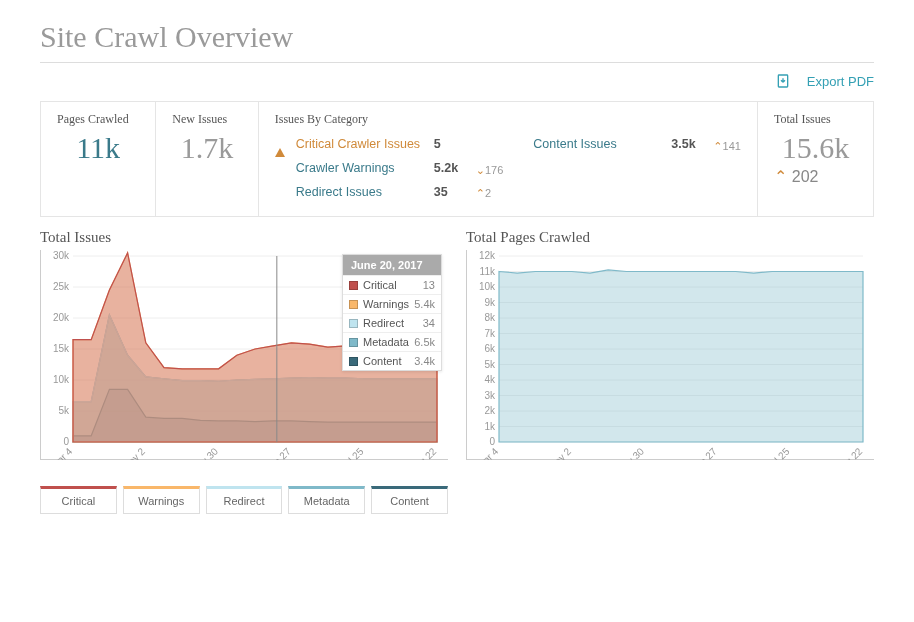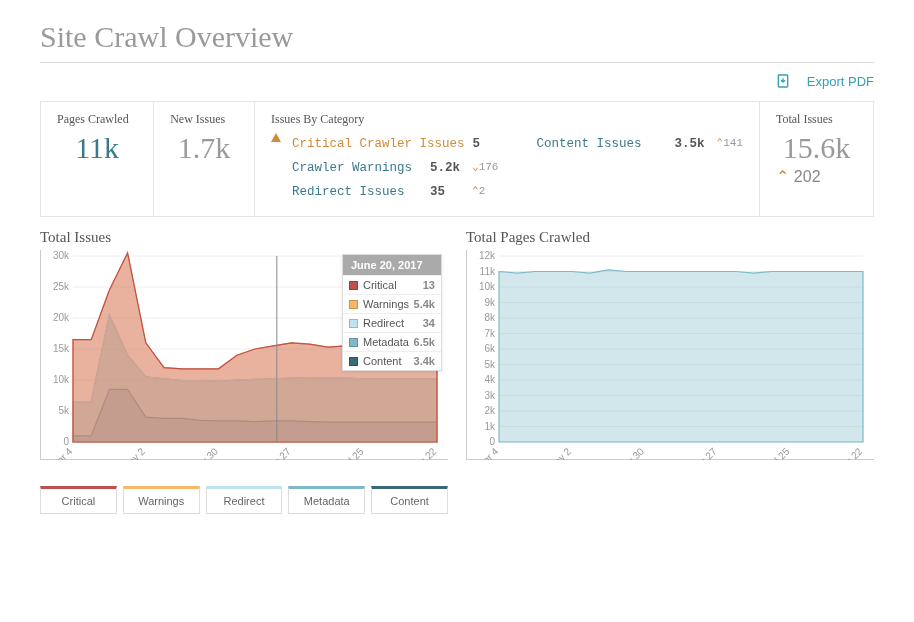--- a/index.html
+++ b/index.html
@@ -12,41 +12,41 @@
 .stat-cell { border-right: 1px solid #e5e5e5; padding: 10px 16px 12px; }
 .stat-cell:last-child { border-right: none; }
 .stat-cell h3 { font-family: Georgia, serif; font-size: 12px; color: #555; font-weight: normal; margin-bottom: 4px; }
 .stat-big { font-family: Georgia, serif; font-size: 30px; text-align: center; }
 .stat-big.blue { color: #3a7a8a; }
 .stat-big.gray { color: #9a9a9a; }
 .delta { font-size: 16px; color: #888; text-align: left; margin-top: 2px; }
 .delta .arrow { color: #d08a3a; }
 .cat-wrap { display: flex; gap: 30px; margin-top: 6px; }
 .cat-col { font-size: 12.5px; line-height: 1.9; }
-.cat-row { display: flex; align-items: flex-start; gap: 8px; white-space: nowrap; font-family: Liberation Mono, monospace; }
+.cat-row { display: flex; align-items: flex-end; gap: 8px; white-space: nowrap; }
 .cat-name { color: #3a7a8a; min-width: 130px; }
 .cat-name.crit { color: #d08a3a; }
 .cat-val { color: #555; font-weight: 600; min-width: 34px; }
 .cat-delta { color: #999; font-size: 11px; }
 .cat-delta .arrow { color: #d08a3a; }
 .warn-tri { display: inline-block; width: 0; height: 0; border-left: 5px solid transparent; border-right: 5px solid transparent; border-bottom: 9px solid #d08a3a; margin-right: 3px; vertical-align: 1px; }
 .charts { display: flex; gap: 18px; }
 .chart-block { flex: 1; }
 .chart-title { font-family: Georgia, serif; font-size: 15px; color: #555; margin-bottom: 4px; }
 .chart-frame { position: relative; border-left: 1px solid #ccc; border-bottom: 1px solid #ccc; }
 svg.chart { display: block; }
 .ytick { font-size: 10px; fill: #999; text-anchor: end; }
 .xtick { font-size: 10px; fill: #999; }
 .gridline { stroke: #eee; stroke-width: 1; }
 .legend-tip { position: absolute; top: 4px; right: 6px; background: #fff; border: 1px solid #ddd; box-shadow: 0 1px 3px rgba(0,0,0,0.1); font-size: 11px; width: 100px; }
 .legend-tip .tip-head { background: #aaa; color: #fff; padding: 4px 8px; font-weight: 600; }
 .legend-tip .tip-row { display: flex; align-items: center; padding: 3px 6px; border-top: 1px solid #eee; }
 .sw { width: 9px; height: 9px; border: 1px solid rgba(0,0,0,0.2); margin-right: 5px; }
 .tip-lab { flex: 1; color: #555; }
-.tip-val { color: #888; font-weight: bold; }
+.tip-val { color: #888; }
 .filter-row { display: flex; gap: 6px; margin-top: 26px; }
 .filter-btn { flex: 1; border: 1px solid #ddd; border-top-width: 3px; background: #fff; font-size: 11px; color: #666; padding: 6px 0; text-align: center; cursor: pointer; }
 .filter-btn[data-c="critical"] { border-top-color: #c0504d; }
 .filter-btn[data-c="warnings"] { border-top-color: #f9b76a; }
 .filter-btn[data-c="redirect"] { border-top-color: #bfe4ef; }
 .filter-btn[data-c="metadata"] { border-top-color: #7fb9c9; }
 .filter-btn[data-c="content"] { border-top-color: #3a6a7a; }
 </style>
 </head>
 <body>

